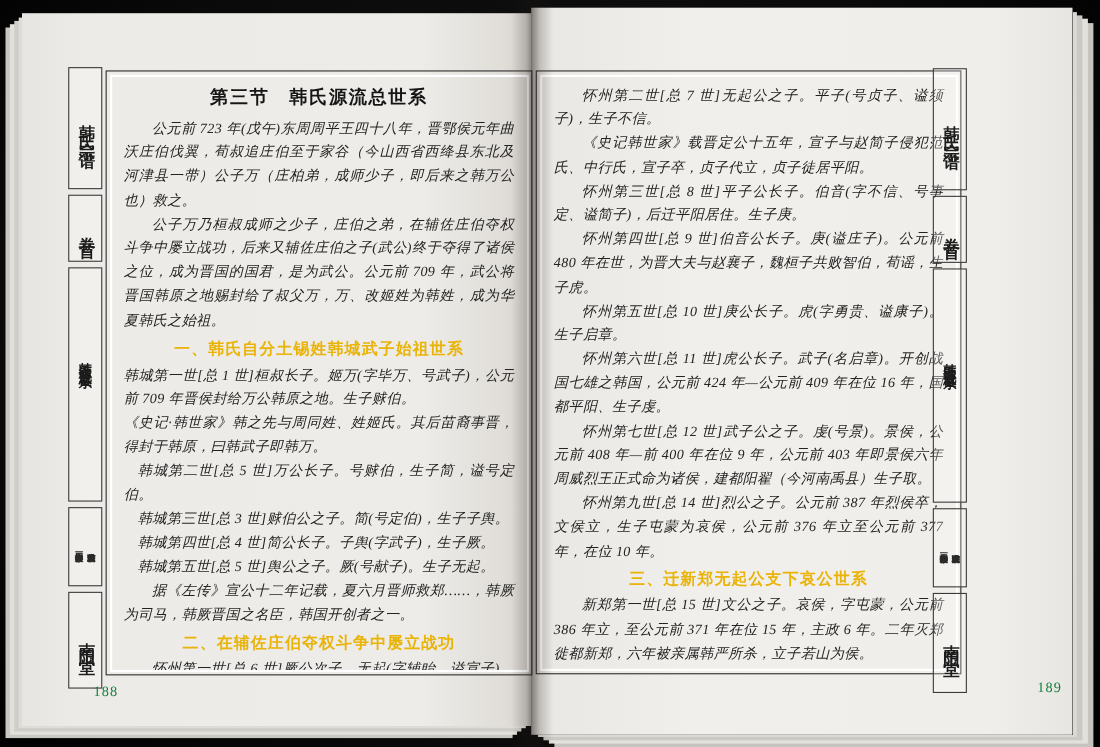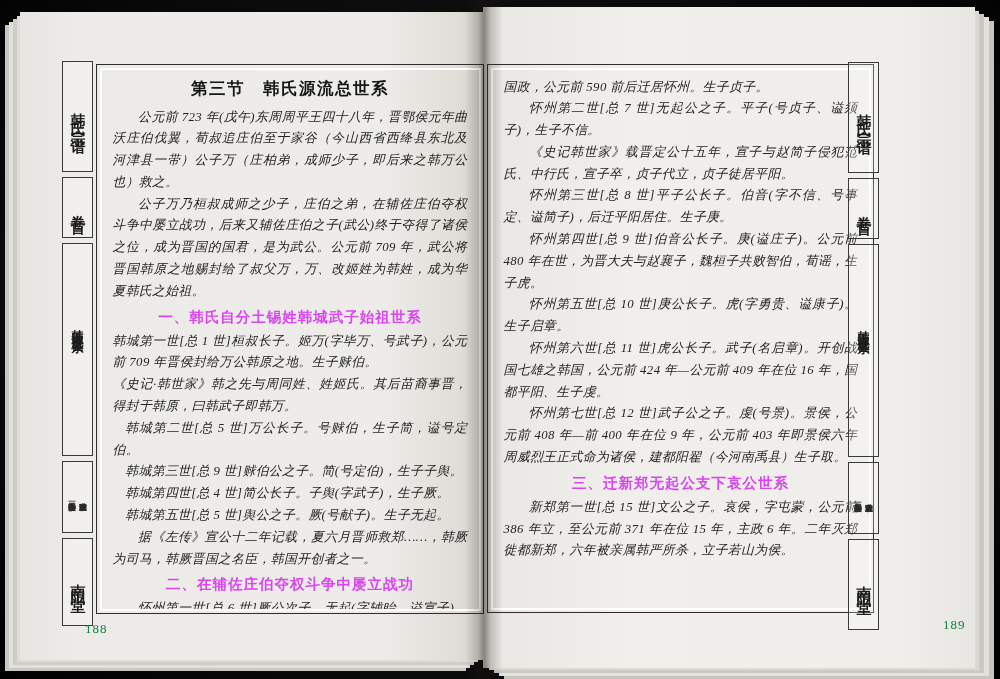--- a/index.html
+++ b/index.html
@@ -40,21 +40,21 @@
   .vb5{flex:1;} .vb5 .vtext{font-size:15px;letter-spacing:7px;}
   
   .frame{position:absolute;border:1.5px solid #2e2e2e;z-index:3;background:transparent;}
   #frame-left{left:96px;top:64px;width:386px;height:548px;}
   #frame-right{left:487px;top:64px;width:385px;height:547px;}
   .frame-inner{position:absolute;inset:2.5px;border:2px solid #ffffff;
     padding:7px 11px 6px 11px;overflow:hidden;box-sizing:border-box;}
   
   .doc-title{font-size:16.5px;font-weight:700;text-align:center;color:#161616;
     letter-spacing:1.5px;margin:1px 0 7px 0;font-family:"Liberation Sans","DejaVu Sans",sans-serif;}
-  .subhead{font-size:14.5px;font-weight:700;text-align:center;color:#d946ef;
+  .subhead{font-size:14.5px;font-weight:700;text-align:center;color:#eab308;
     letter-spacing:1px;margin:5px 0 4px 0;font-family:"Liberation Sans","DejaVu Sans",sans-serif;}
   .para{margin:0;font-size:12.8px;line-height:21.8px;color:#232323;
     text-align:justify;letter-spacing:.4px;font-style:italic;}
   .ind{text-indent:2em;} .ind1{text-indent:1em;} .noind{text-indent:0;}
   .pagenum{position:absolute;font-size:13px;color:#15803d;z-index:4;
     font-family:"Liberation Serif","DejaVu Serif",serif;letter-spacing:1px;}
   #pn-left{left:85px;top:621px;}
   #pn-right{left:943px;top:617px;text-align:right;}
 </style>
 </head>
@@ -112,38 +112,38 @@
 
 <div class="frame" id="frame-left">
   <div class="frame-inner">
     <div class="doc-title">第三节　韩氏源流总世系</div>
     <p class="para ind">公元前 723 年(戊午)东周周平王四十八年，晋鄂侯元年曲沃庄伯伐翼，荀叔追庄伯至于家谷（今山西省西绛县东北及河津县一带）公子万（庄柏弟，成师少子，即后来之韩万公也）救之。</p>
     <p class="para ind">公子万乃桓叔成师之少子，庄伯之弟，在辅佐庄伯夺权斗争中屡立战功，后来又辅佐庄伯之子(武公)终于夺得了诸侯之位，成为晋国的国君，是为武公。公元前 709 年，武公将晋国韩原之地赐封给了叔父万，万、改姬姓为韩姓，成为华夏韩氏之始祖。</p>
     <div class="subhead">一、韩氏自分土锡姓韩城武子始祖世系</div>
     <p class="para noind">韩城第一世[总 1 世]桓叔长子。姬万(字毕万、号武子)，公元前 709 年晋侯封给万公韩原之地。生子赇伯。</p>
     <p class="para noind">《史记·韩世家》韩之先与周同姓、姓姬氏。其后苗裔事晋，得封于韩原，曰韩武子即韩万。</p>
     <p class="para ind1">韩城第二世[总 5 世]万公长子。号赇伯，生子简，谥号定伯。</p>
-    <p class="para ind1">韩城第三世[总 9 世]赇伯公之子。简(号定伯)，生子子舆。</p>
+    <p class="para ind1">韩城第三世[总 3 世]赇伯公之子。简(号定伯)，生子子舆。</p>
     <p class="para ind1">韩城第四世[总 4 世]简公长子。子舆(字武子)，生子厥。</p>
     <p class="para ind1">韩城第五世[总 5 世]舆公之子。厥(号献子)。生子无起。</p>
     <p class="para ind">据《左传》宣公十二年记载，夏六月晋师救郑……，韩厥为司马，韩厥晋国之名臣，韩国开创者之一。</p>
     <div class="subhead">二、在辅佐庄伯夺权斗争中屡立战功</div>
     <p class="para ind">怀州第一世[总 6 世]厥公次子。无起(字辅眙、谥宣子)，主</p>
   </div>
 </div>
 
 <div class="frame" id="frame-right">
   <div class="frame-inner">
-    <p class="para noind">国政，公元前 590 前后迁居怀州。生子贞子。</p>
     <p class="para ind">怀州第二世[总 7 世]无起公之子。平子(号贞子、谥须子)，生子不信。</p>
     <p class="para ind">《史记韩世家》载晋定公十五年，宣子与赵简子侵犯范氏、中行氏，宣子卒，贞子代立，贞子徒居平阳。</p>
     <p class="para ind">怀州第三世[总 8 世]平子公长子。伯音(字不信、号事定、谥简子)，后迁平阳居住。生子庚。</p>
     <p class="para ind">怀州第四世[总 9 世]伯音公长子。庚(谥庄子)。公元前 480 年在世，为晋大夫与赵襄子，魏桓子共败智伯，荀谣，生子虎。</p>
     <p class="para ind">怀州第五世[总 10 世]庚公长子。虎(字勇贵、谥康子)。生子启章。</p>
     <p class="para ind">怀州第六世[总 11 世]虎公长子。武子(名启章)。开创战国七雄之韩国，公元前 424 年—公元前 409 年在位 16 年，国都平阳、生子虔。</p>
     <p class="para ind">怀州第七世[总 12 世]武子公之子。虔(号景)。景侯，公元前 408 年—前 400 年在位 9 年，公元前 403 年即景侯六年周威烈王正式命为诸侯，建都阳翟（今河南禹县）生子取。</p>
+    <p class="para ind">怀州第九世[总 14 世]烈公之子。公元前 387 年烈侯卒，文侯立，生子屯蒙为哀侯，公元前 376 年立至公元前 377 年，在位 10 年。</p>
     <div class="subhead">三、迁新郑无起公支下哀公世系</div>
     <p class="para ind">新郑第一世[总 15 世]文公之子。哀侯，字屯蒙，公元前 386 年立，至公元前 371 年在位 15 年，主政 6 年。二年灭郑徙都新郑，六年被亲属韩严所杀，立子若山为侯。</p>
   </div>
 </div>
 
 <div class="pagenum" id="pn-left">188</div>
 <div class="pagenum" id="pn-right">189</div>
 
 </body></html>

